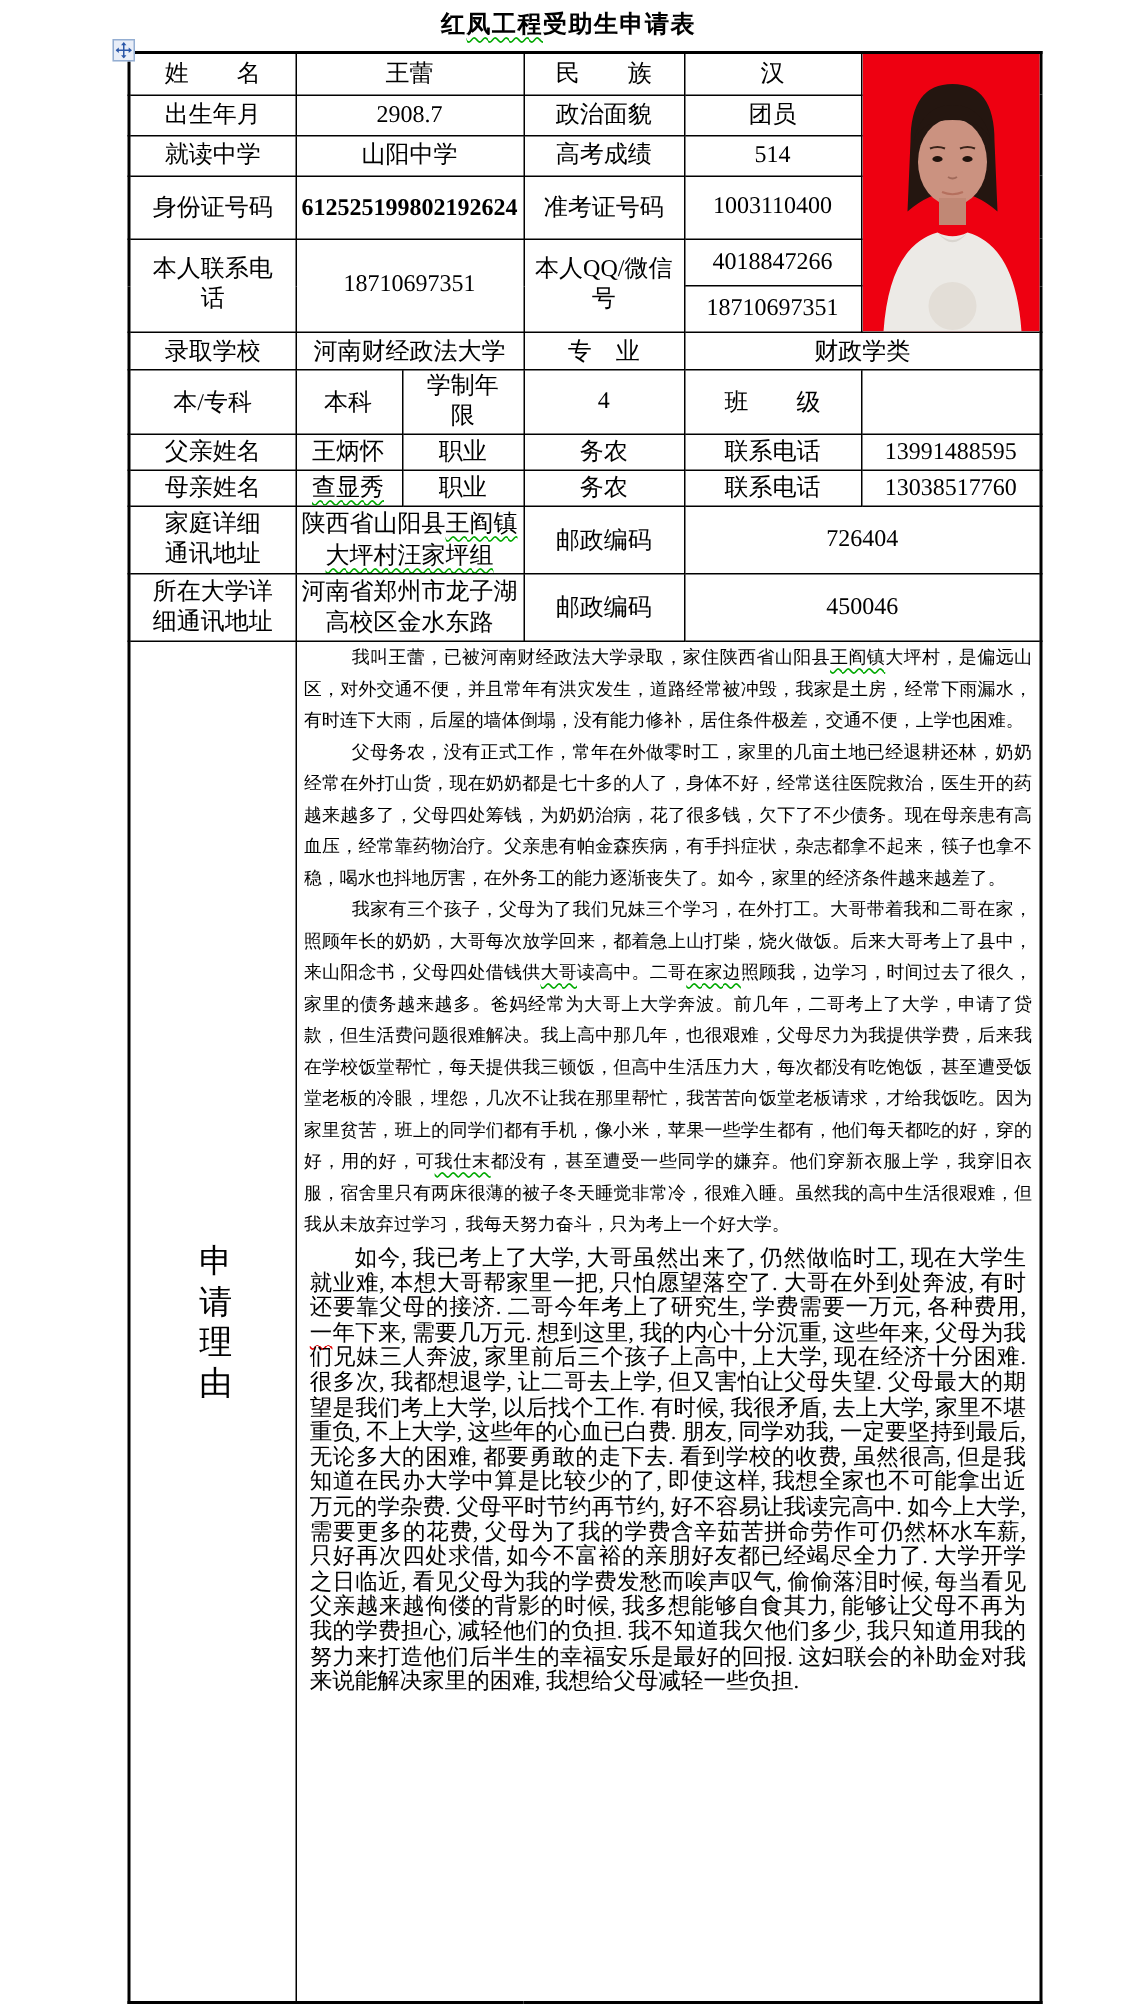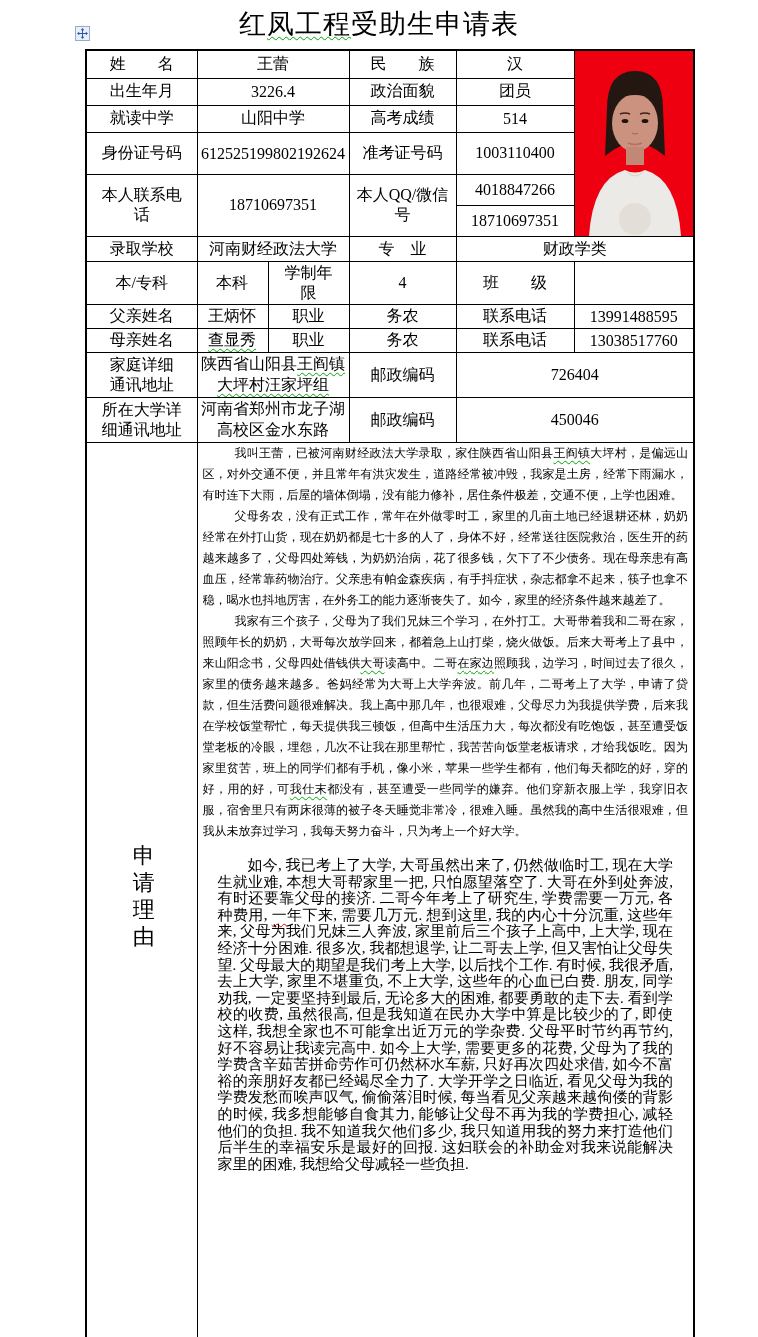--- a/index.html
+++ b/index.html
@@ -4,49 +4,49 @@
 <style>
   * { box-sizing: border-box; }
   html, body { margin: 0; padding: 0; background: #ffffff; }
   body {
     width: 758px; height: 1337px; position: relative;
     font-family: "Liberation Serif", serif;
     color: #000;
   }
   .title {
     text-align: center; font-family: "Liberation Sans", sans-serif;
-    font-weight: normal; font-size: 27px; margin: 6px 0 7px 0; letter-spacing: 1px;
+    font-weight: bold; font-size: 16px; margin: 6px 0 7px 0; letter-spacing: 1px;
   }
   .anchor-handle {
     position: absolute; left: 75px; top: 26px; width: 15px; height: 15px;
     border: 1px solid #94aed2; background: #e9eef8;
     display: flex; align-items: center; justify-content: center; cursor: move;
   }
   table.form {
     border-collapse: collapse; table-layout: fixed;
     margin-left: 85px; width: 608px;
   }
   td {
     border: 1px solid #000; text-align: center; vertical-align: middle;
     font-size: 16px; padding: 1px 3px; overflow: hidden;
   }
   table.form { border: 2px solid #000; }
   td.al { text-align: center; padding-left: 2px; }
-  td.wrapnum { word-break: break-all; line-height: 19px; }
+  td.wrapnum { word-break: break-all; line-height: 19px; font-weight: bold; }
   .force-w { display: inline-block; line-height: 20px; }
   .w84 { width: 86px; } .w70 { width: 70px; } .w52 { width: 52px; } .w90 { width: 92px; }
   td.photo-cell { padding: 0; }
   td.reason-cell { vertical-align: top; padding: 0 5px; }
   .reason-clip { height: 906px; overflow: hidden; text-align: justify; }
   .vlabel {
     width: 18px; margin: 0 auto; line-height: 27px; font-size: 22px;
     word-break: break-all; letter-spacing: 0;
   }
   p.para-normal { margin: 0; font-size: 12px; line-height: 21px; text-indent: 32px; }
-  p.para-compact { margin: 15px; font-size: 15px; line-height: 16.6px; text-indent: 30px; }
+  p.para-compact { margin: 4px; font-size: 15px; line-height: 16.6px; text-indent: 30px; }
   .sq-green, .sq-red {
     text-decoration-line: underline; text-decoration-style: wavy;
     text-decoration-thickness: 1px; text-underline-offset: 3px;
     text-decoration-skip-ink: none;
   }
   .sq-green { text-decoration-color: #00a800; }
   .sq-red { text-decoration-color: #e00000; }
   svg { display: block; }
 </style>
 </head>
@@ -98,21 +98,21 @@
         <rect x="51" y="96" width="18" height="18" fill="#c08875"></rect>
         <path d="M14 185 Q18 128 50 119 Q60 124 70 119 Q102 128 106 185 Z" fill="#eceae6"></path>
         <path d="M50 119 Q60 132 70 119 Q65 124 60 124 Q55 124 50 119 Z" fill="#d9d5cf"></path>
         <circle cx="60" cy="168" r="16" fill="#e3ded7"></circle>
       </svg>
     </td>
   </tr>
 
   <tr style="height:27px">
     <td>出生年月</td>
-    <td colspan="2">3226.4</td>
+    <td colspan="2">2908.7</td>
     <td>政治面貌</td>
     <td>团员</td>
   </tr>
 
   <tr style="height:27px">
     <td>就读中学</td>
     <td colspan="2">山阳中学</td>
     <td>高考成绩</td>
     <td>514</td>
   </tr>

